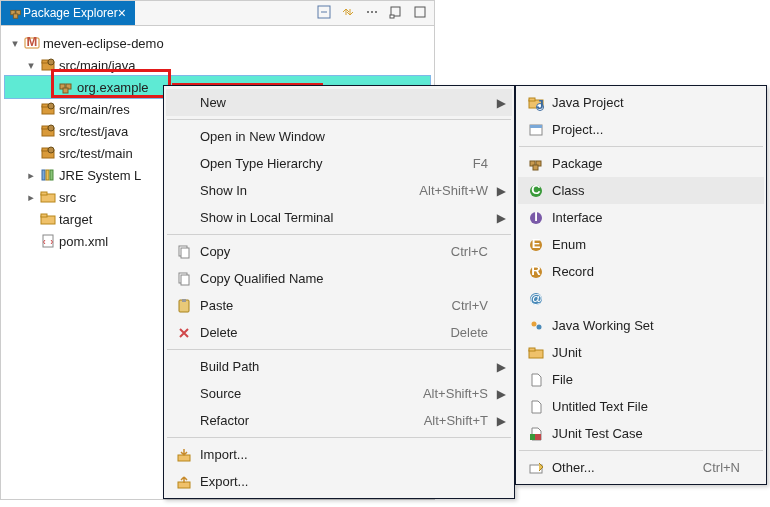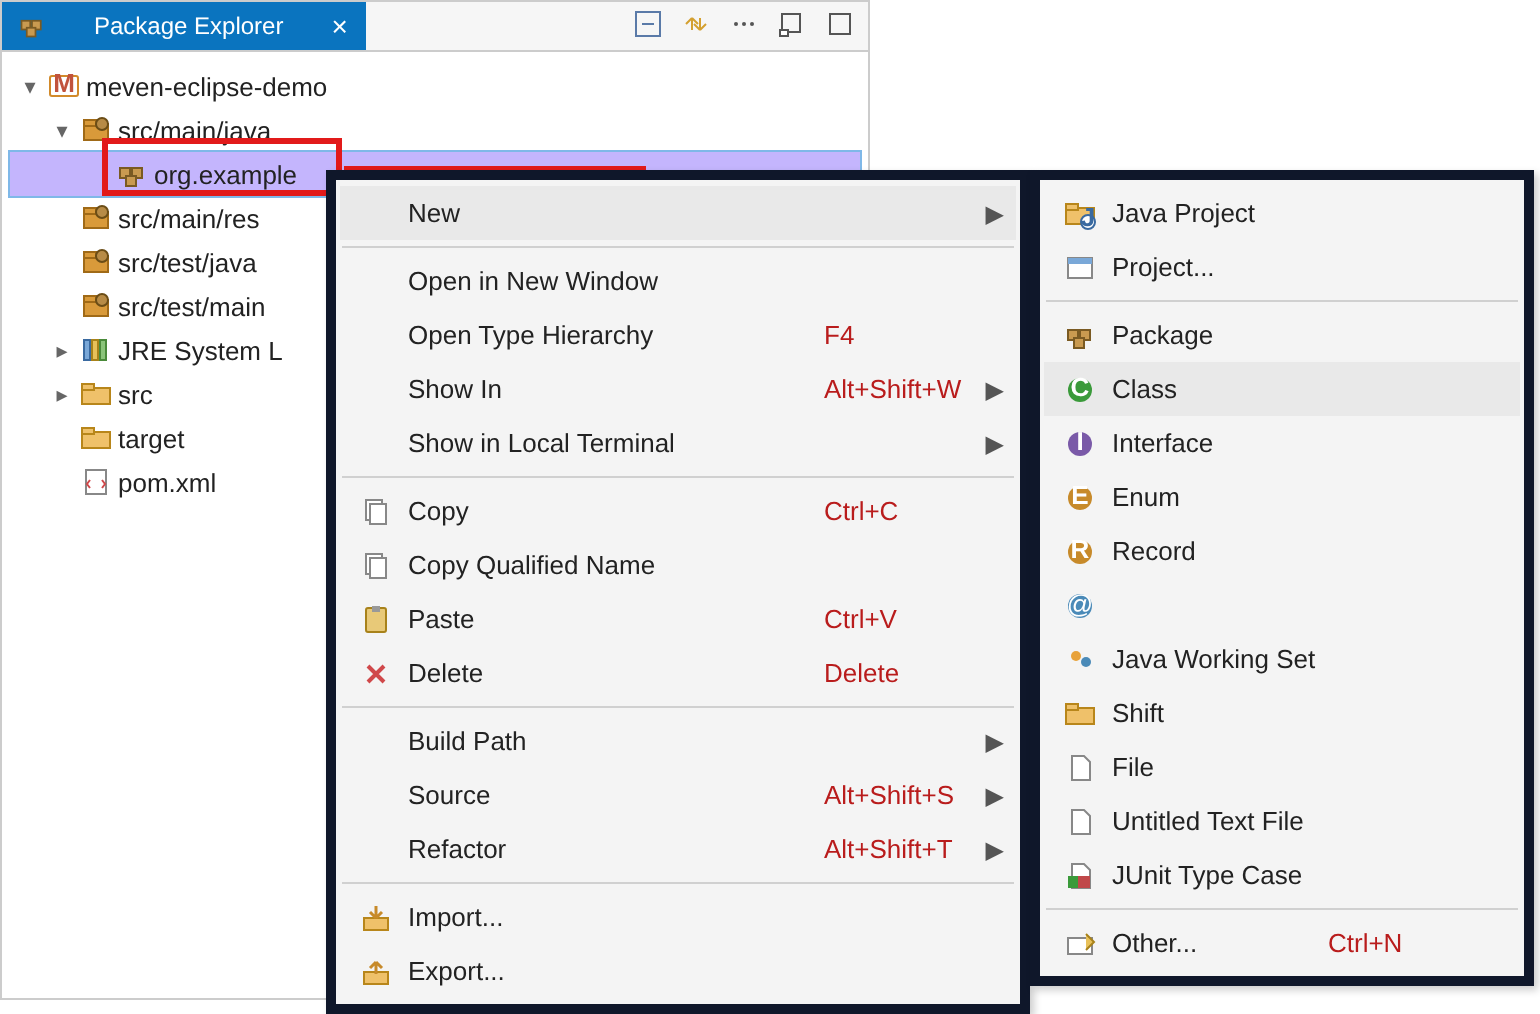--- a/index.html
+++ b/index.html
@@ -1,39 +1,39 @@
 <!DOCTYPE html>
 <html><head>
 <meta charset="utf-8">
 <style>
 *{box-sizing:border-box;margin:0;padding:0;font-family:"Segoe UI",Arial,sans-serif;font-size:13px;color:#222}
 body{background:#fff;width:770px;height:507px;position:relative;overflow:hidden}
 .view{position:absolute;left:0;top:0;width:435px;height:500px;border:1px solid #ccc}
 .tabbar{height:25px;border-bottom:1px solid #ccc;display:flex;align-items:stretch;background:#f6f6f6}
-.tab{display:flex;align-items:center;gap:24px;padding:0 8px;background:#0a74bf;color:#fff;border-right:1px solid #0a74bf}
+.tab{display:flex;align-items:center;gap:0;padding:0 8px;background:#0a74bf;color:#fff;border-right:1px solid #0a74bf}
 .tab span{color:#fff;font-size:12px}
 .tab .x{font-size:14px;color:#fff}
 .toolbar{position:absolute;top:3px;right:6px;display:flex;gap:8px;align-items:center}
 .toolbar svg{display:block}
 .tree{padding:6px 4px}
 .row{display:flex;align-items:center;height:22px;white-space:nowrap}
 .tw{width:16px;display:inline-flex;justify-content:center;color:#666;font-size:11px}
 .ic{width:18px;display:inline-flex;justify-content:center}
 .lbl{padding-left:2px}
-.sel{background:#c4b5fd;outline:1px solid #7fb8e8}
+.sel{background:#5eead4;outline:1px solid #7fb8e8}
 .depth0{padding-left:2px}
 .depth1{padding-left:18px}
 .depth2{padding-left:36px}
 .hl1{position:absolute;border:3px solid #e21a1a;pointer-events:none}
-.menu{position:absolute;background:#f4f4f4;border:5px solid #0f172a;box-shadow:2px 2px 4px rgba(0,0,0,.2)}
+.menu{position:absolute;background:#f4f4f4;border:1px solid #0f172a;box-shadow:2px 2px 4px rgba(0,0,0,.2)}
 .mrow{display:flex;align-items:center;height:27px;padding:0 24px 0 6px;position:relative}
 .mrow.hov{background:#e9e9e9}
 .mic{width:24px;display:inline-flex;justify-content:center}
 .mlbl{flex:1;padding-left:4px}
-.macc{color:#b91c1c;padding-left:14px;text-align:left;min-width:86px}
+.macc{color:#737373;padding-left:14px;text-align:right;min-width:86px}
 .marrow{position:absolute;right:6px;font-size:12px;color:#555}
 .msep{height:1px;background:#d0d0d0;margin:3px 1px}
 .menu1{left:163px;top:85px;width:352px;padding:3px 2px}
 .menu2{left:515px;top:85px;width:252px;padding:3px 2px}
 </style>
 </head>
 <body>
 
 <svg width="0" height="0" style="position:absolute">
 <defs>
@@ -450,21 +450,21 @@
         </svg>
       </span>
       <span class="mlbl">Java Working Set</span>
     </div>
   <div class="mrow">
       <span class="mic">
         <svg width="16" height="16">
           <use href="#i-folder"></use>
         </svg>
       </span>
-      <span class="mlbl">Shift</span>
+      <span class="mlbl">JUnit</span>
     </div>
   <div class="mrow">
       <span class="mic">
         <svg width="16" height="16">
           <use href="#i-file"></use>
         </svg>
       </span>
       <span class="mlbl">File</span>
     </div>
   <div class="mrow">
@@ -474,21 +474,21 @@
         </svg>
       </span>
       <span class="mlbl">Untitled Text File</span>
     </div>
   <div class="mrow">
       <span class="mic">
         <svg width="16" height="16">
           <use href="#i-junit"></use>
         </svg>
       </span>
-      <span class="mlbl">JUnit Type Case</span>
+      <span class="mlbl">JUnit Test Case</span>
     </div>
   <div class="msep"></div>
   <div class="mrow">
       <span class="mic">
         <svg width="16" height="16">
           <use href="#i-other"></use>
         </svg>
       </span>
       <span class="mlbl">Other...</span>
       <span class="macc">Ctrl+N</span>

